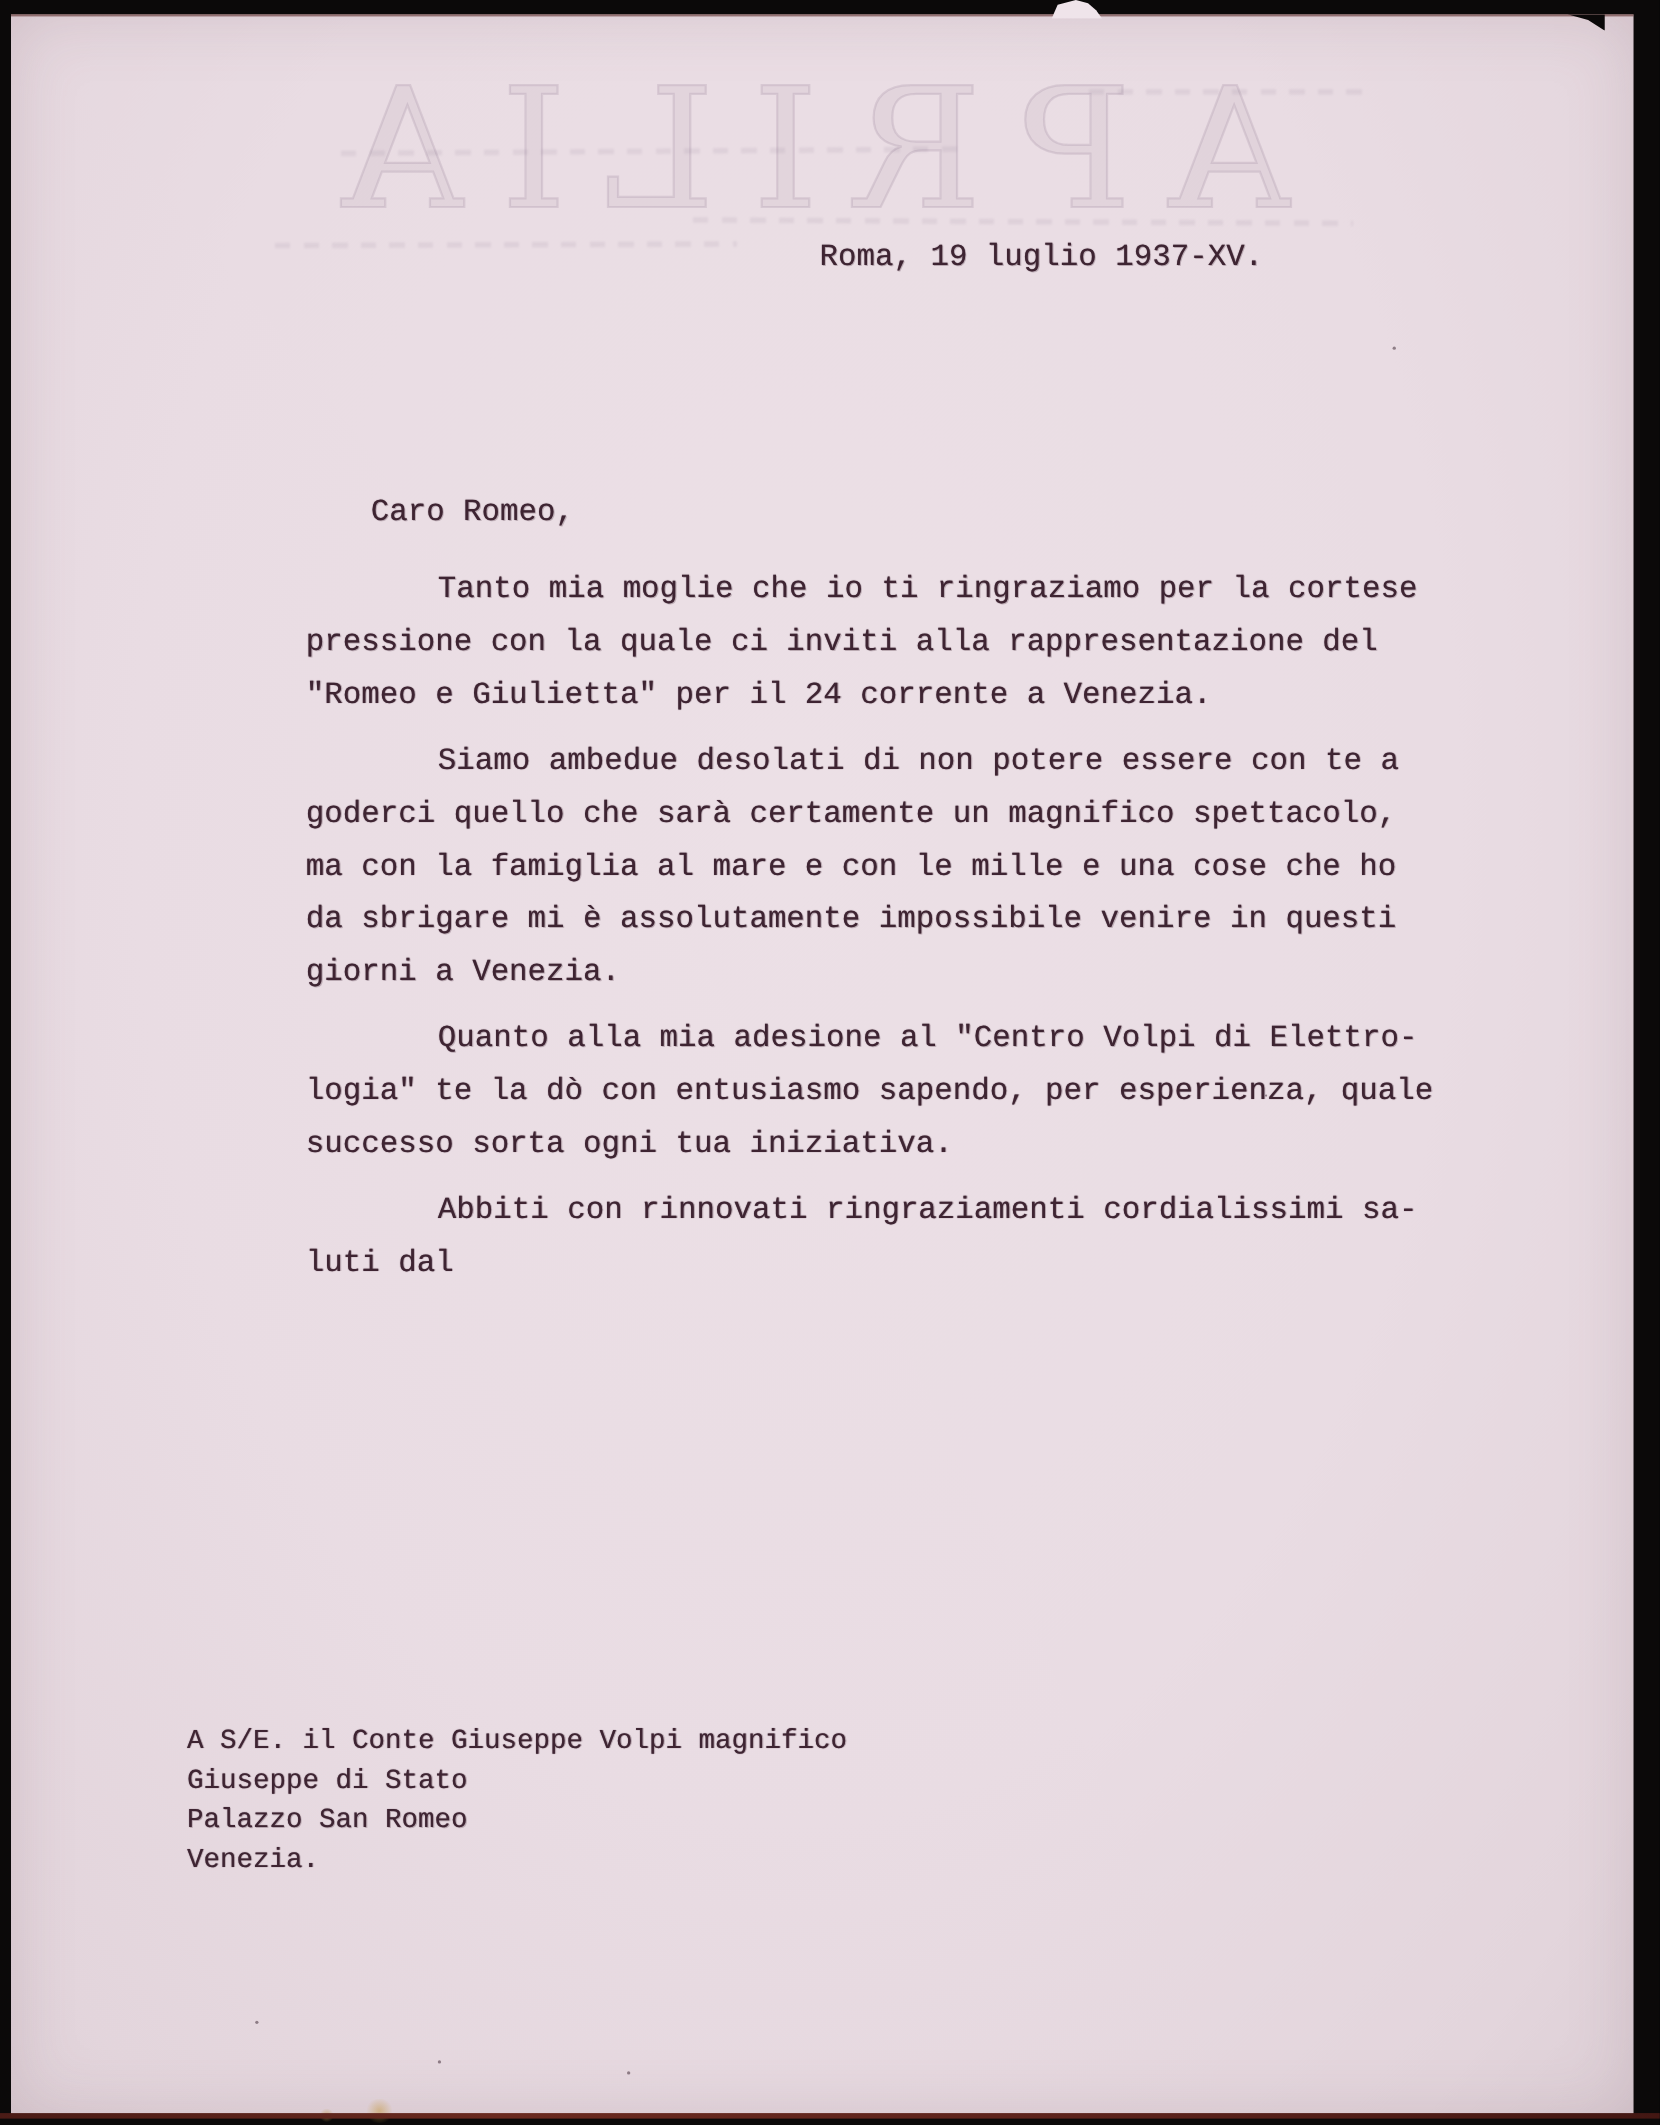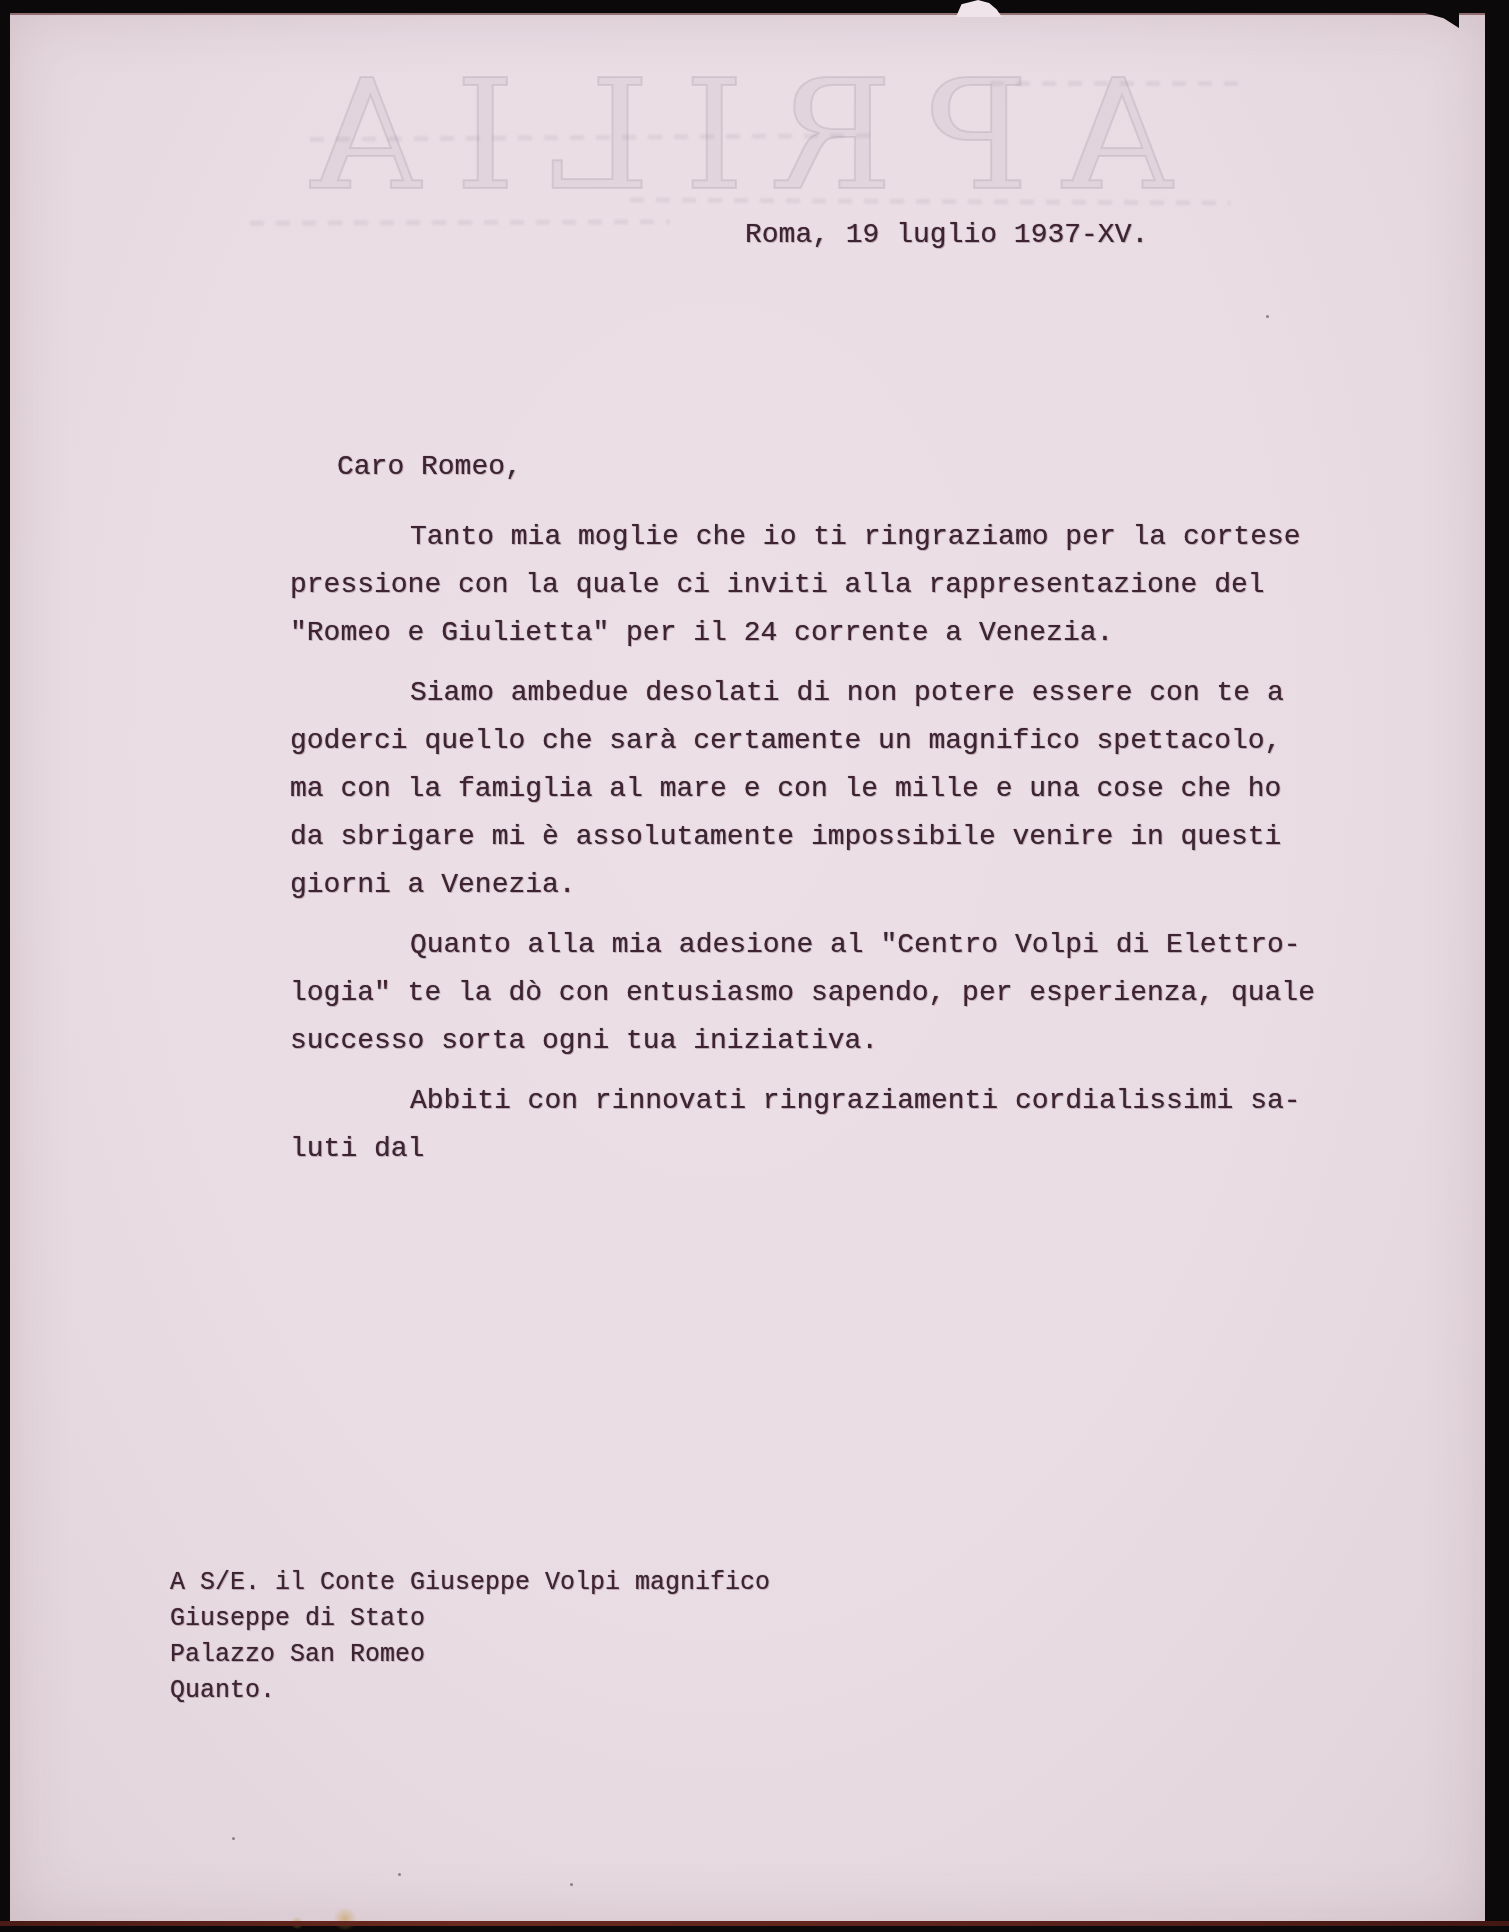--- a/index.html
+++ b/index.html
@@ -53,21 +53,21 @@
   .dateline{
     position:absolute; left:735px; top:196px;
     font-size:28px; line-height:48px;
   }
   .salutation{
     position:absolute; left:327px; top:428px;
     font-size:28px; line-height:48px;
   }
   .body{
     position:absolute; left:268px; top:498px; width:1010px;
-    font-size:28px; line-height:48px;margin-left:12px;
+    font-size:28px; line-height:48px;
   }
   .para{margin:0 0 12px 0;}
   .line{white-space:pre;}
   .line.indent{padding-left:120px;}
   .recipient{
     position:absolute; left:160px; top:1550px;
     font-size:25px; line-height:36px;
   }
   
   .tab{
@@ -110,21 +110,21 @@
     <div class="ghost g2"></div>
     <div class="ghost g3"></div>
     <div class="ghost g4"></div>
 
     <div class="dateline ink">Roma, 19 luglio 1937-XV.</div>
 
     <div class="salutation ink">Caro Romeo,</div>
 
     <div class="body ink"><div class="para"><div class="line indent">Tanto mia moglie che io ti ringraziamo per la cortese</div><div class="line">pressione con la quale ci inviti alla rappresentazione del</div><div class="line">"Romeo e Giulietta" per il 24 corrente a Venezia.</div></div><div class="para"><div class="line indent">Siamo ambedue desolati di non potere essere con te a</div><div class="line">goderci quello che sarà certamente un magnifico spettacolo,</div><div class="line">ma con la famiglia al mare e con le mille e una cose che ho</div><div class="line">da sbrigare mi è assolutamente impossibile venire in questi</div><div class="line">giorni a Venezia.</div></div><div class="para"><div class="line indent">Quanto alla mia adesione al "Centro Volpi di Elettro-</div><div class="line">logia" te la dò con entusiasmo sapendo, per esperienza, quale</div><div class="line">successo sorta ogni tua iniziativa.</div></div><div class="para"><div class="line indent">Abbiti con rinnovati ringraziamenti cordialissimi sa-</div><div class="line">luti dal</div></div></div>
 
-    <div class="recipient ink"><div class="line">A S/E. il Conte Giuseppe Volpi magnifico</div><div class="line">Giuseppe di Stato</div><div class="line">Palazzo San Romeo</div><div class="line">Quanto.</div></div>
+    <div class="recipient ink"><div class="line">A S/E. il Conte Giuseppe Volpi magnifico</div><div class="line">Giuseppe di Stato</div><div class="line">Palazzo San Romeo</div><div class="line">Venezia.</div></div>
 
     <div class="stain s1"></div>
     <div class="stain s2"></div>
     <div class="speck sp1"></div>
     <div class="speck sp2"></div>
     <div class="speck sp3"></div>
     <div class="speck sp4"></div>
     <div class="speck sp5"></div>
   </div>
 

